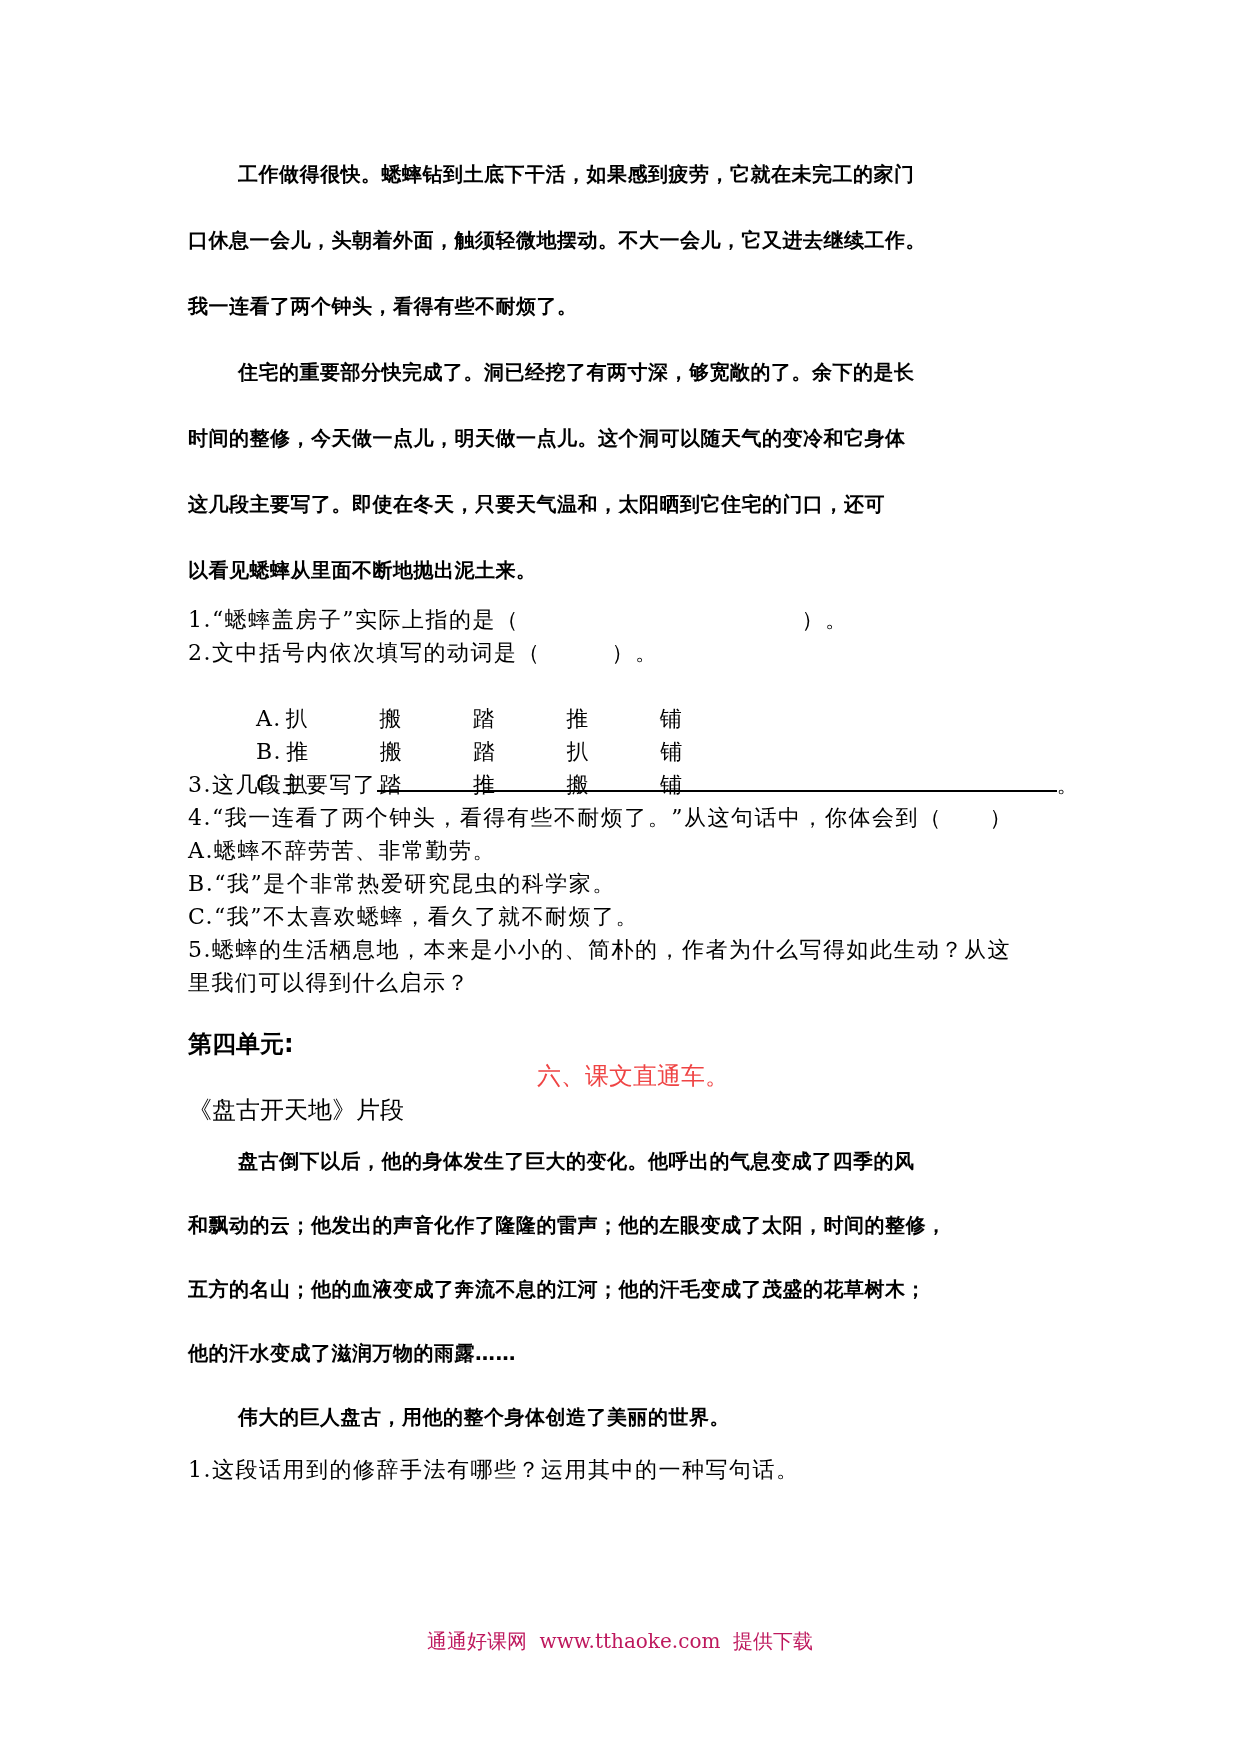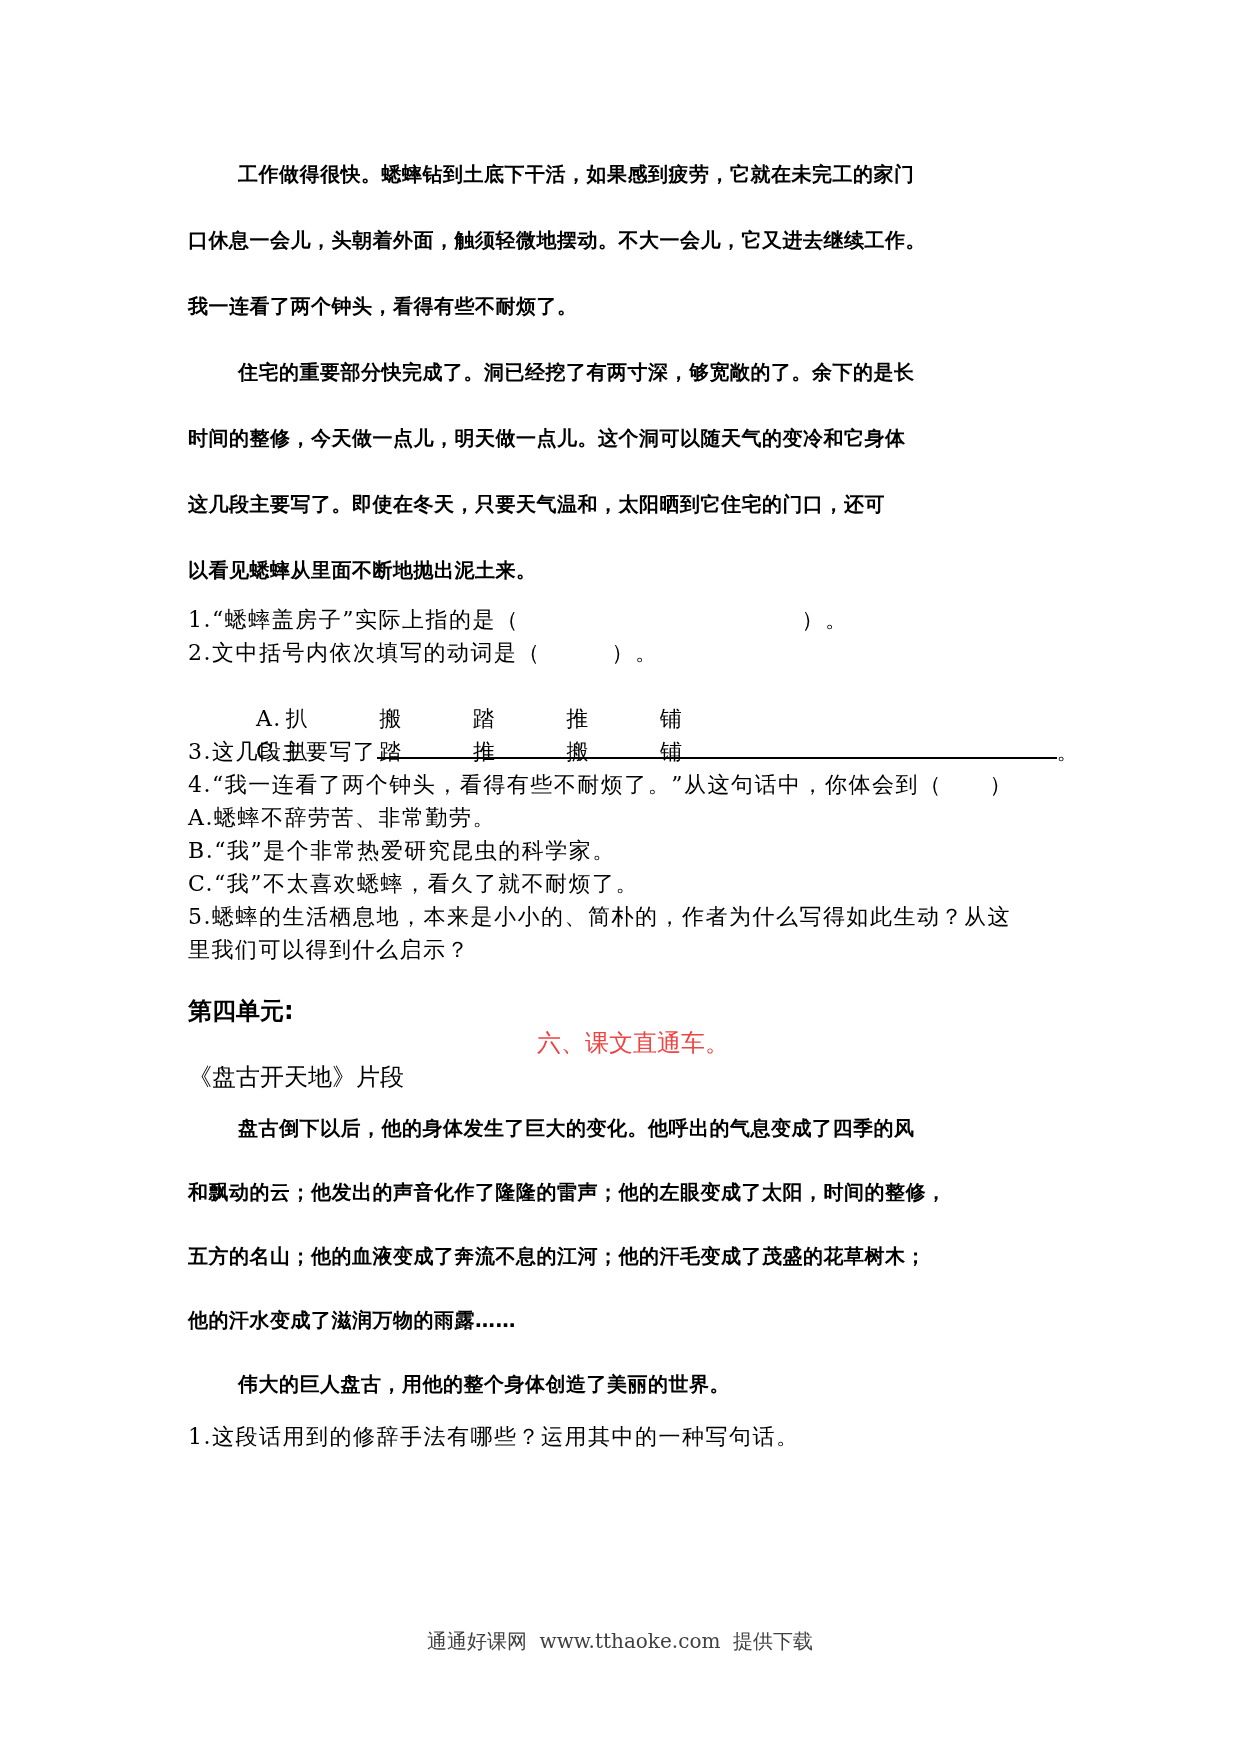--- a/index.html
+++ b/index.html
@@ -71,21 +71,21 @@
     white-space:pre;
   }
   .pangu-q { margin-top:4px; }
 
   .page-footer {
     position:absolute;
     left:0; right:0; top:1628px;
     text-align:center;
     font-family:"DejaVu Serif","Liberation Serif",serif;
     font-size:20px;
-    color:#404040;
+    color:#be185d;
     white-space:pre;
   }
 </style>
 </head>
 <body>
 
 <div class="page">
   <div class="content">
 
     <section class="passage">
@@ -100,20 +100,23 @@
       <div class="pline">这几段主要写了。即使在冬天，只要天气温和，太阳晒到它住宅的门口，还可</div>
       <div class="pline">以看见蟋蟀从里面不断地抛出泥土来。</div>
     </section>
 
     <section class="questions">
       <div class="q">1.“蟋蟀盖房子”实际上指的是（　　　　　　　　　　　　）。</div>
       <div class="q">2.文中括号内依次填写的动词是（　　　）。</div>
 
       <div class="q">
         <span class="opt-letter">A.</span><span class="opt-word first">扒</span><span class="opt-word">搬</span><span class="opt-word">踏</span><span class="opt-word">推</span><span class="opt-word">铺</span>
+      </div>
+      <div class="q">
+        <span class="opt-letter">B.</span><span class="opt-word first">推</span><span class="opt-word">搬</span><span class="opt-word">踏</span><span class="opt-word">扒</span><span class="opt-word">铺</span>
       </div>
       <div class="q">
         <span class="opt-letter">C.</span><span class="opt-word first">扒</span><span class="opt-word">踏</span><span class="opt-word">推</span><span class="opt-word">搬</span><span class="opt-word">铺</span>
       </div>
 
       <div class="q"><span>3.这几段主要写了</span><span class="blank"></span><span>。</span></div>
 
       <div class="q">4.“我一连看了两个钟头，看得有些不耐烦了。”从这句话中，你体会到（　　）</div>
       <div class="q">A.蟋蟀不辞劳苦、非常勤劳。</div>
       <div class="q">B.“我”是个非常热爱研究昆虫的科学家。</div>

